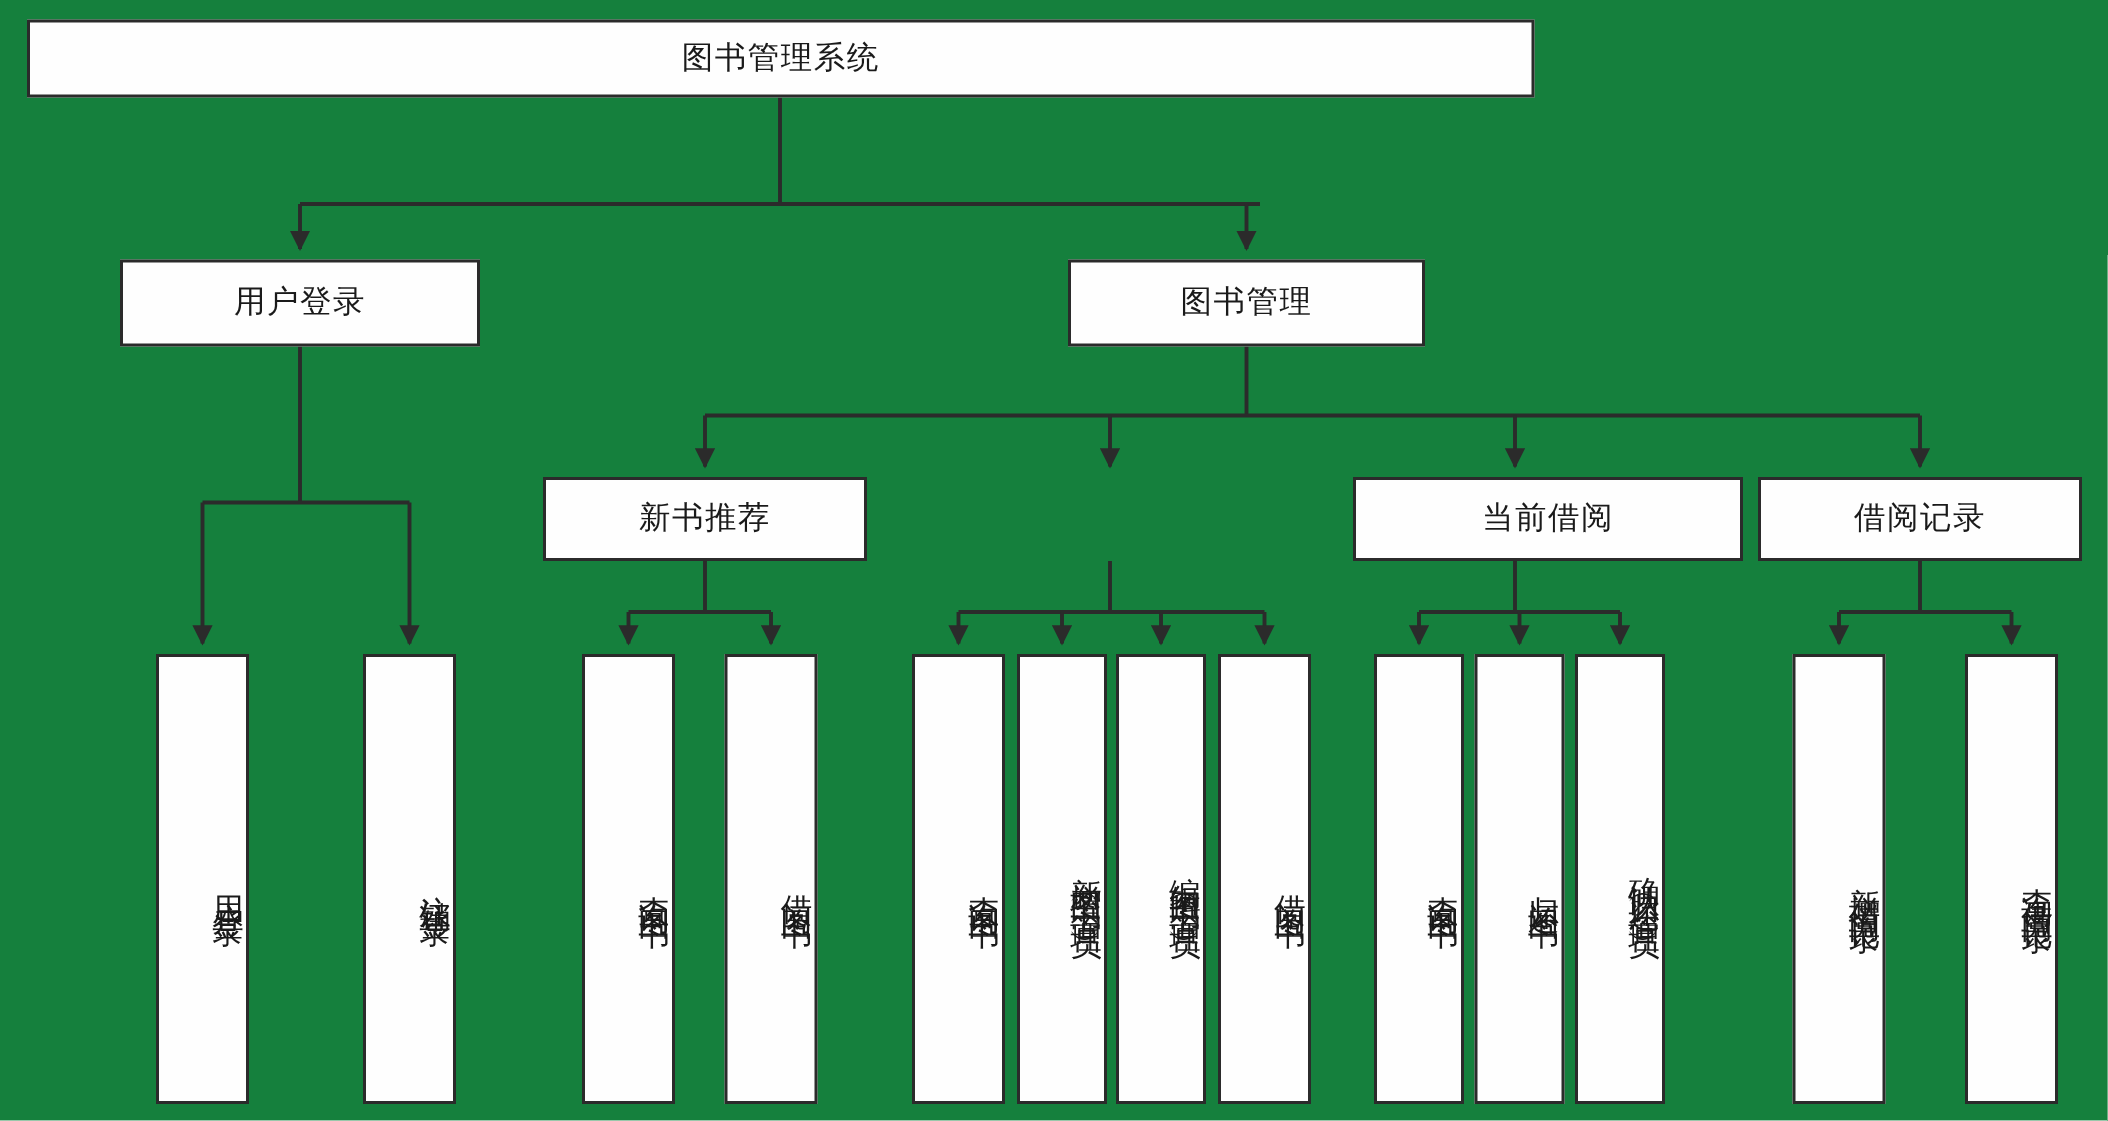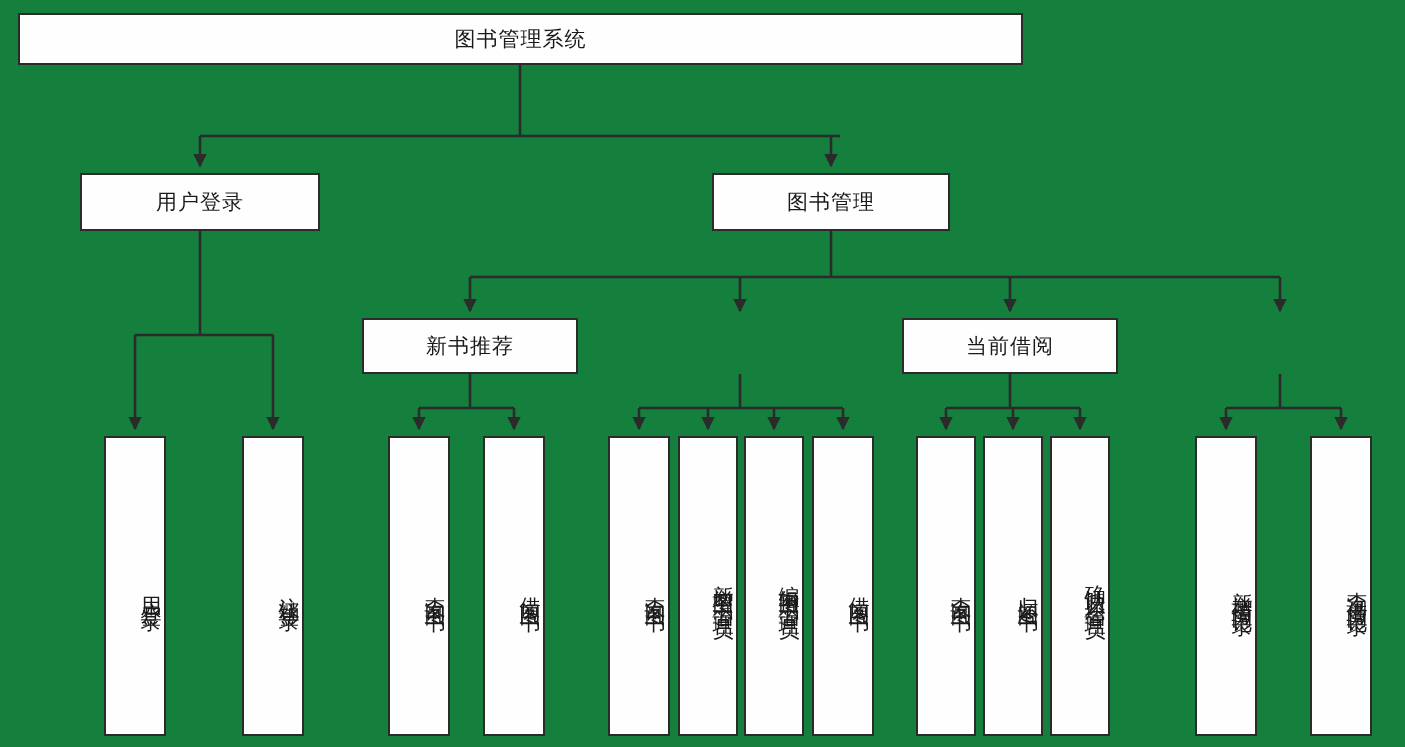--- a/index.html
+++ b/index.html
@@ -115,21 +115,22 @@
       <path d="M 1341 408 L 1341 429" marker-end="url(#arrow)"></path>
     </g>
   </svg>
 
   <div class="node horiz" id="n-root" style="left: 18px; top: 13px; width: 1005px; height: 52px; border-color: rgb(43, 43, 43); background: rgb(254, 254, 254); color: rgb(26, 26, 26);">图书管理系统</div>
 
   <div class="node horiz" id="n-l1-0" style="left: 80px; top: 173px; width: 240px; height: 58px; border-color: rgb(43, 43, 43); background: rgb(254, 254, 254); color: rgb(26, 26, 26);">用户登录</div>
   <div class="node horiz" id="n-l2-0" style="left: 362px; top: 318px; width: 216px; height: 56px; border-color: rgb(43, 43, 43); background: rgb(254, 254, 254); color: rgb(26, 26, 26);">新书推荐</div>
 
   <div class="node horiz" id="n-l1-1" style="left: 712px; top: 173px; width: 238px; height: 58px; border-color: rgb(43, 43, 43); background: rgb(254, 254, 254); color: rgb(26, 26, 26);">图书管理</div>
-  <div class="node horiz" id="n-l2-2" style="left: 902px; top: 318px; width: 216px; height: 56px; border-color: rgb(43, 43, 43); background: rgb(254, 254, 254); color: rgb(26, 26, 26);">当前借阅</div>
+  <div class="node horiz" id="n-l2-2" style="left: 902px; top: 318px; width: 260px; height: 56px; border-color: rgb(43, 43, 43); background: rgb(254, 254, 254); color: rgb(26, 26, 26);">当前借阅</div>
+  <div class="node horiz" id="n-l2-3" style="left: 1172px; top: 318px; width: 216px; height: 56px; border-color: rgb(43, 43, 43); background: rgb(254, 254, 254); color: rgb(26, 26, 26);">借阅记录</div>
 
   <div class="node vert" style="left: 104px; top: 436px; width: 62px; height: 300px; border-color: rgb(43, 43, 43); background: rgb(254, 254, 254); color: rgb(26, 26, 26);">用户登录</div>
   <div class="node vert" style="left: 242px; top: 436px; width: 62px; height: 300px; border-color: rgb(43, 43, 43); background: rgb(254, 254, 254); color: rgb(26, 26, 26);">注销登录</div>
   <div class="node vert" style="left: 388px; top: 436px; width: 62px; height: 300px; border-color: rgb(43, 43, 43); background: rgb(254, 254, 254); color: rgb(26, 26, 26);">查询图书</div>
   <div class="node vert" style="left: 483px; top: 436px; width: 62px; height: 300px; border-color: rgb(43, 43, 43); background: rgb(254, 254, 254); color: rgb(26, 26, 26);">借阅图书</div>
   <div class="node vert" style="left: 608px; top: 436px; width: 62px; height: 300px; border-color: rgb(43, 43, 43); background: rgb(254, 254, 254); color: rgb(26, 26, 26);">查询图书</div>
   <div class="node vert" style="left: 678px; top: 436px; width: 60px; height: 300px; border-color: rgb(43, 43, 43); background: rgb(254, 254, 254); color: rgb(26, 26, 26);">新增图书（管理员）</div>
   <div class="node vert" style="left: 744px; top: 436px; width: 60px; height: 300px; border-color: rgb(43, 43, 43); background: rgb(254, 254, 254); color: rgb(26, 26, 26);">编辑图书（管理员）</div>
   <div class="node vert" style="left: 812px; top: 436px; width: 62px; height: 300px; border-color: rgb(43, 43, 43); background: rgb(254, 254, 254); color: rgb(26, 26, 26);">借阅图书</div>
   <div class="node vert" style="left: 916px; top: 436px; width: 60px; height: 300px; border-color: rgb(43, 43, 43); background: rgb(254, 254, 254); color: rgb(26, 26, 26);">查询图书</div>

